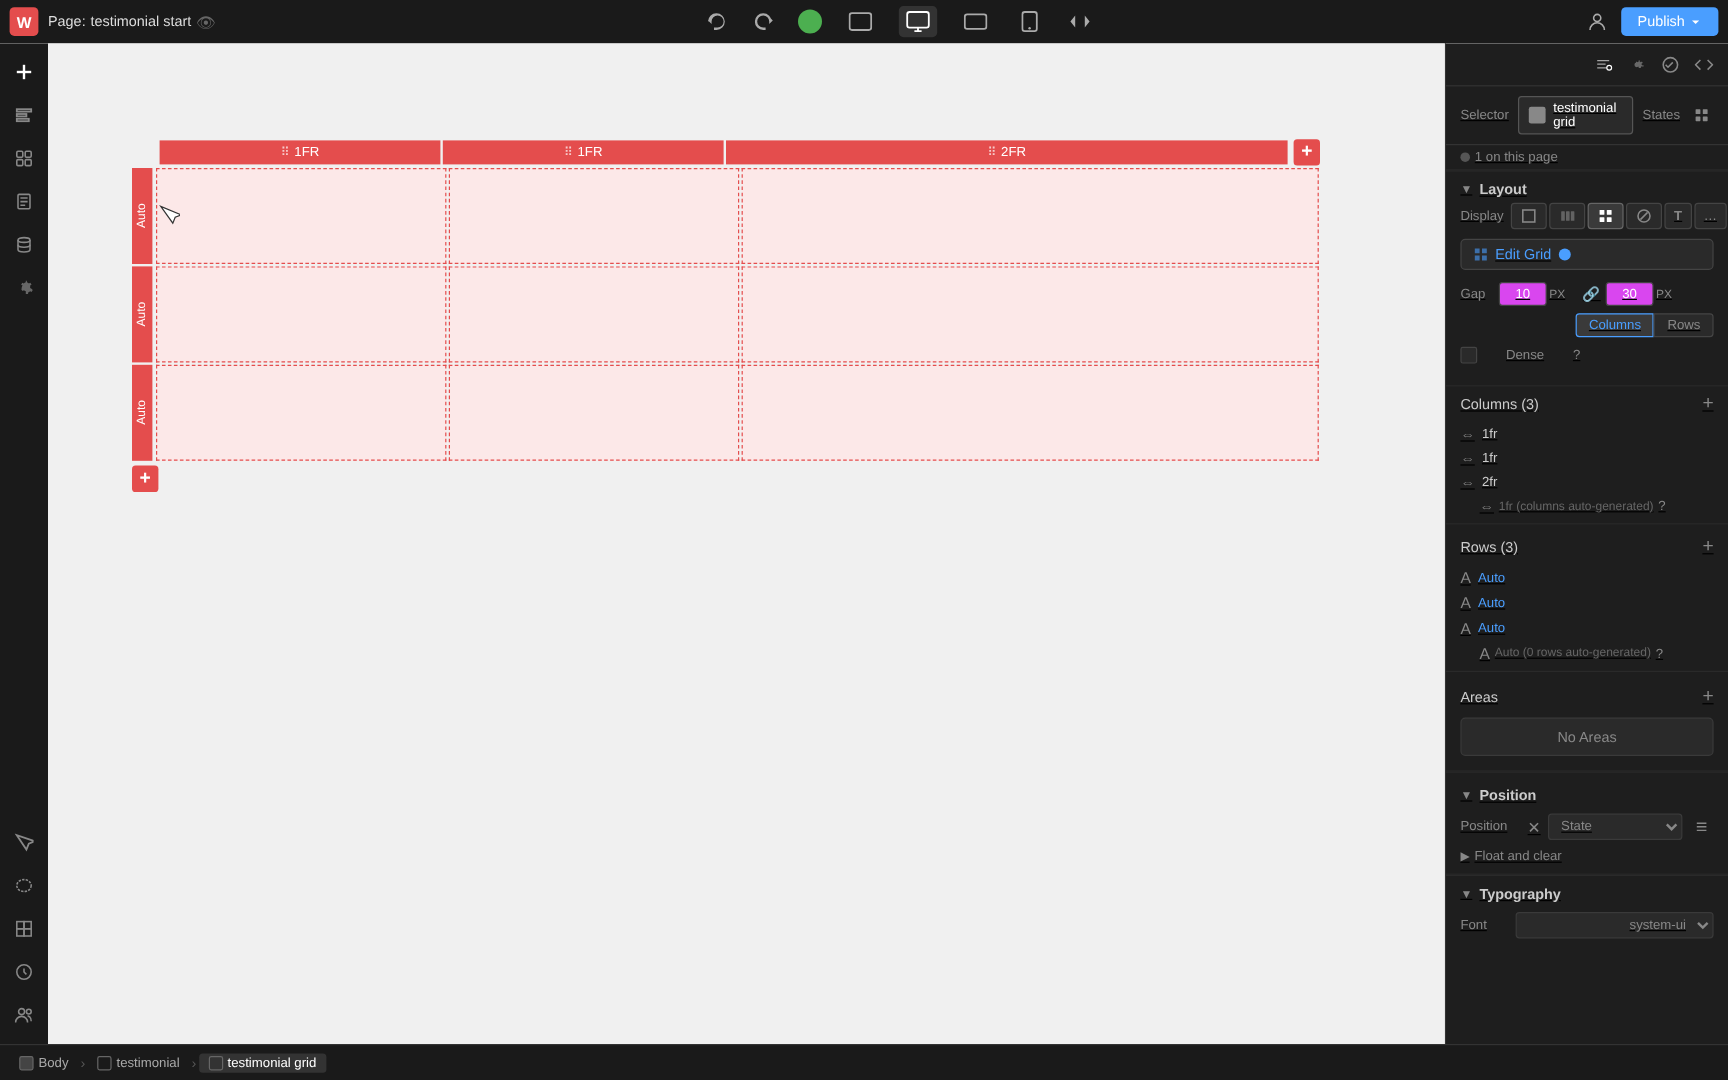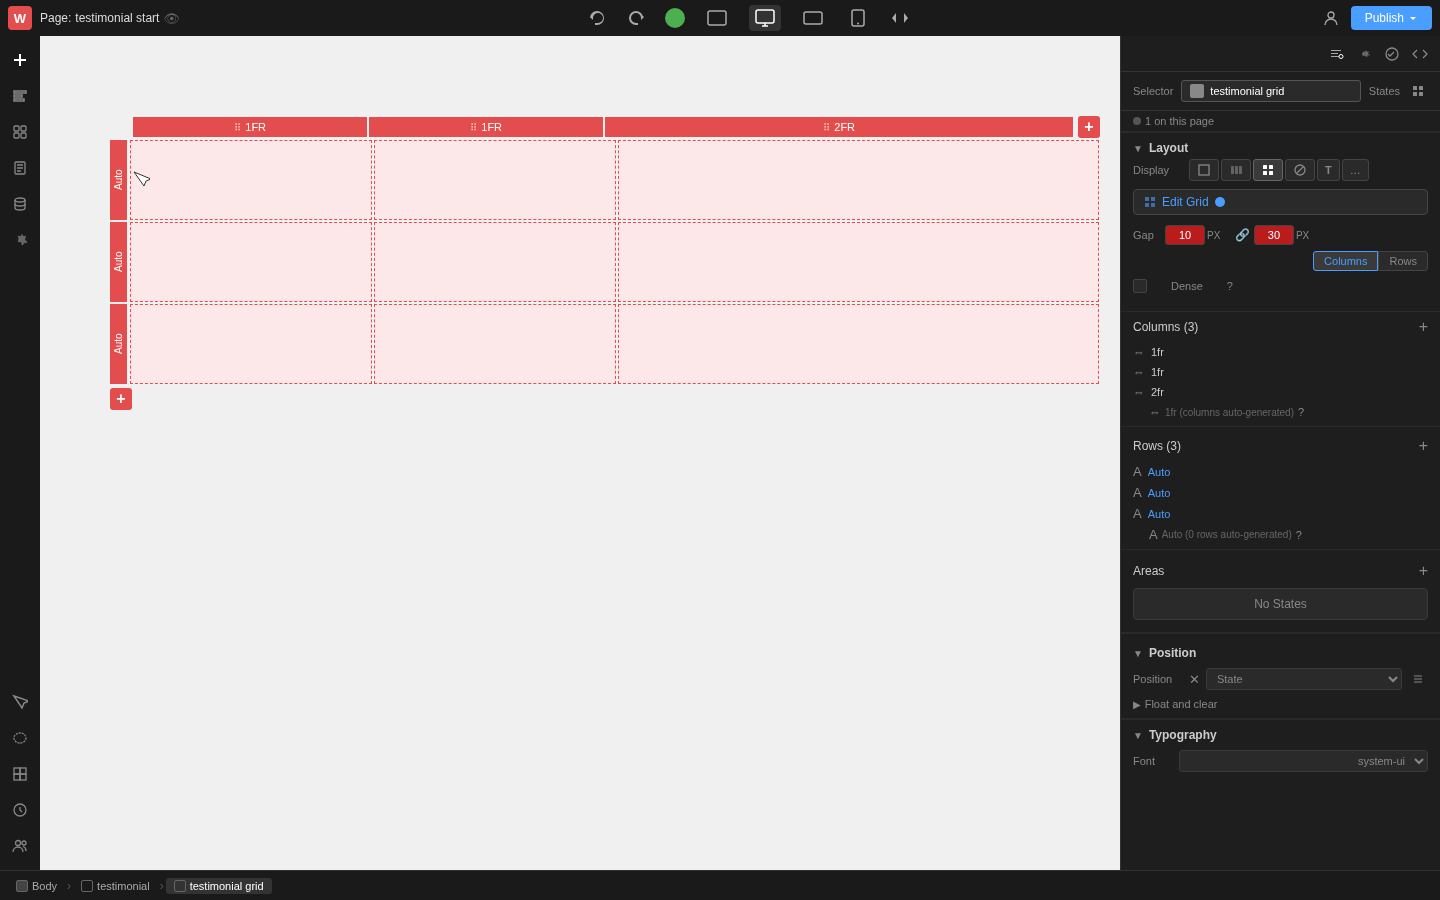--- a/index.html
+++ b/index.html
@@ -189,26 +189,27 @@
     }
     .breadcrumb-item.active { color: #fff; background: #333; }
     .breadcrumb-sep { color: #555; }
     .breadcrumb-icon {
       width: 12px; height: 12px; border: 1px solid #666; border-radius: 2px;
       display: inline-block;
     }
 
     
     .right-panel {
-      width: 320px;
+      width: 236px;
       background: #1e1e1e;
       border-left: 1px solid #333;
       overflow-y: auto;
       flex-shrink: 0;
       padding: 0;
+      text-decoration: underline;
     }
     .right-panel::-webkit-scrollbar { width: 4px; }
     .right-panel::-webkit-scrollbar-thumb { background: #444; border-radius: 2px; }
 
     .panel-top-icons {
       display: flex; align-items: center; justify-content: flex-end;
       padding: 4px 8px;
       gap: 4px;
       border-bottom: 1px solid #333;
       height: 36px;
@@ -305,21 +306,21 @@
     
     .gap-row {
       display: flex; align-items: center; gap: 4px;
       margin-bottom: 6px;
     }
     .gap-label { color: #888; font-size: 11px; width: 28px; }
     .gap-input-group {
       display: flex; align-items: center; gap: 2px; flex: 1;
     }
     .gap-input {
-      background: #b91c1c;
+      background: #d946ef;
       border: 1px solid #444;
       color: #fff; font-size: 11px;
       padding: 3px 5px;
       border-radius: 3px;
       width: 40px;
       text-align: center;
     }
     .gap-unit {
       color: #888; font-size: 10px; width: 24px;
     }
@@ -873,21 +874,21 @@
         <span>Auto (0 rows auto-generated)</span>
         <span class="help-icon">?</span>
       </div>
     </div>
 
     <div>
       <div class="areas-header">
         <span class="areas-title">Areas</span>
         <button class="areas-add">+</button>
       </div>
-      <button class="no-areas-btn">No States</button>
+      <button class="no-areas-btn">No Areas</button>
     </div>
 
     <hr class="panel-divider" style="margin-top: 8px;">
 
     <div class="pos-section">
       <div class="section-header">
         <div class="section-title">
           <span class="section-chevron">▼</span>
           <span>Position</span>
         </div>

